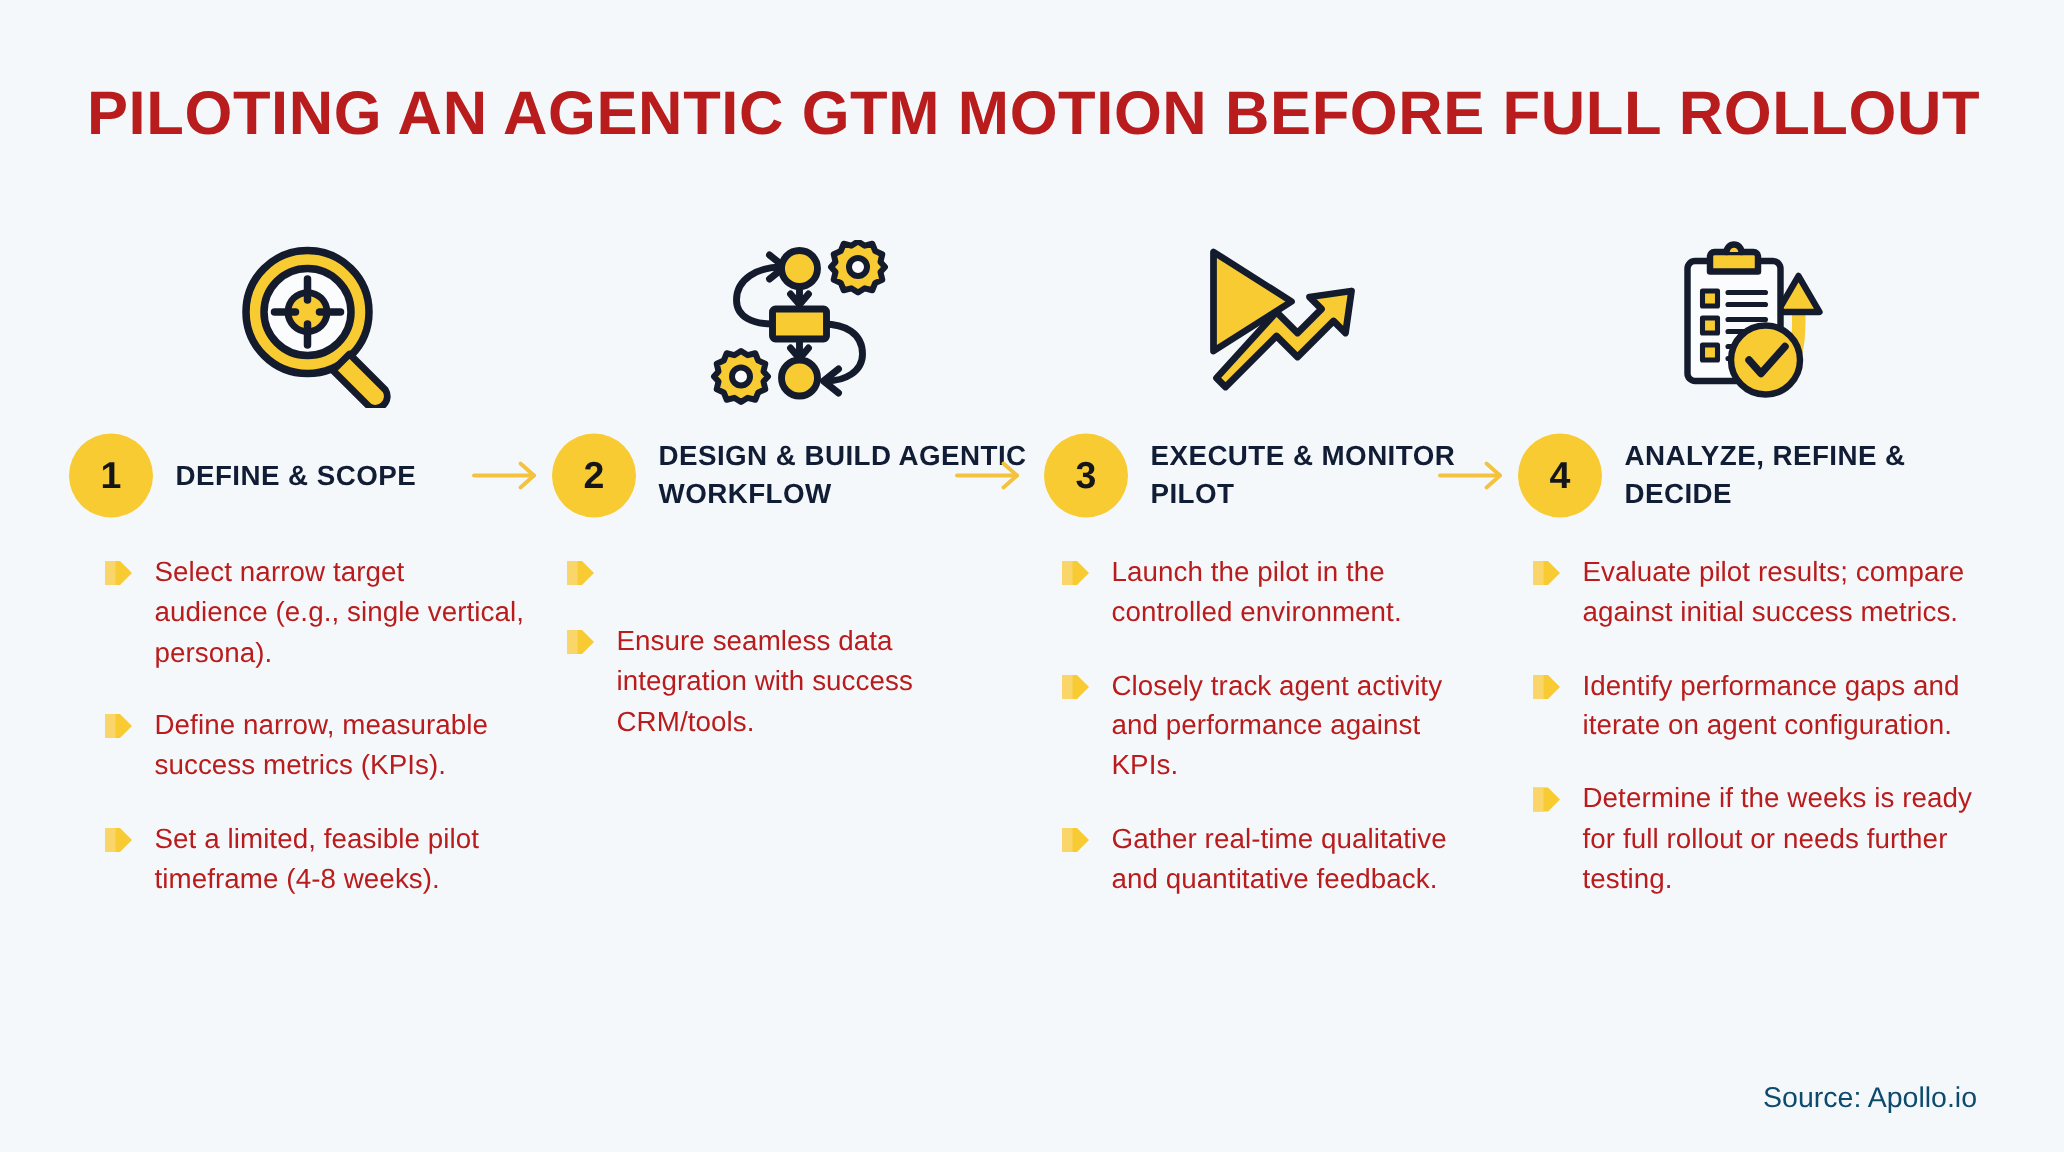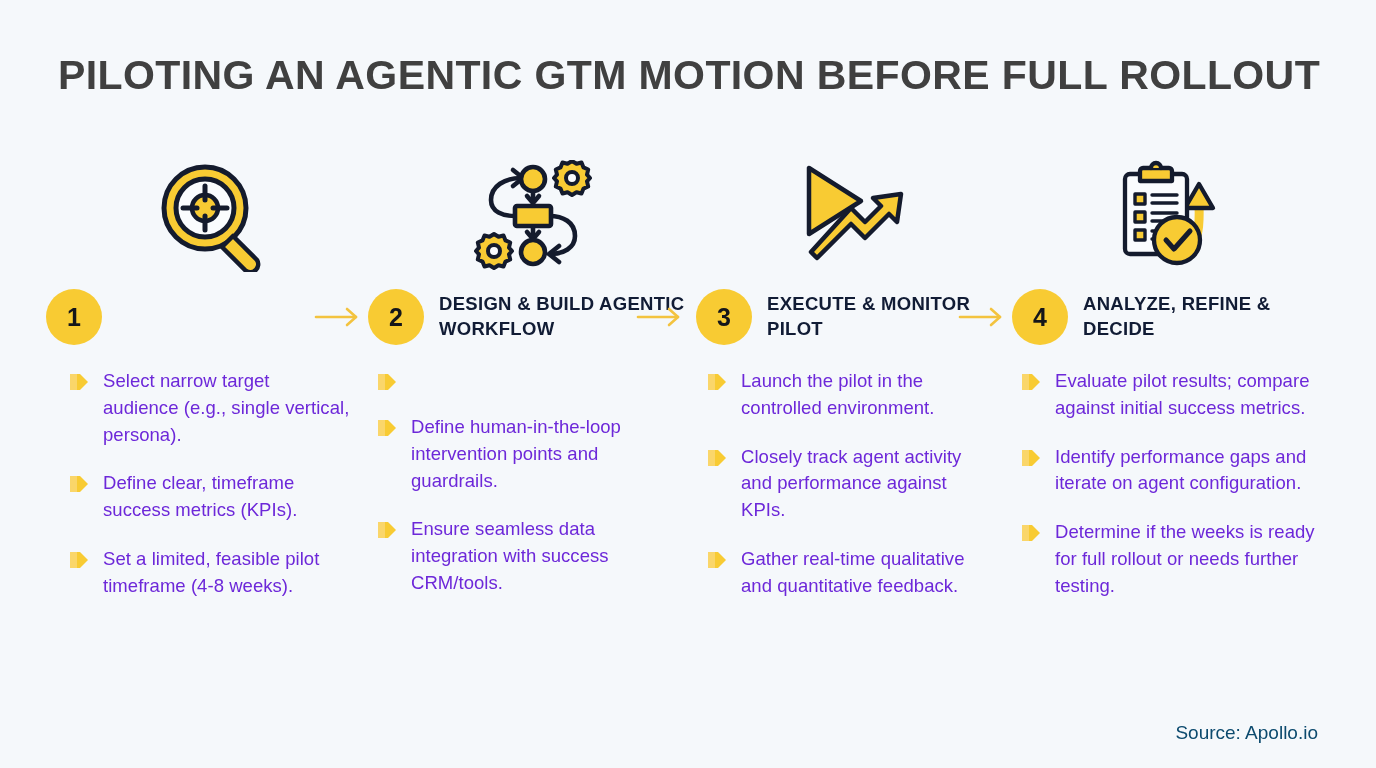--- a/index.html
+++ b/index.html
@@ -25,21 +25,21 @@
   }
 
   
   .title {
     position: absolute;
     left: 58px;
     top: 52px;
     font-size: 41px;
     font-weight: 700;
     letter-spacing: 0.4px;
-    color: #404040;
+    color: #b91c1c;
     white-space: nowrap;
   }
 
   
   .columns {
     position: absolute;
     left: 46px;
     top: 152px;
     width: 1290px;
     display: flex;
@@ -124,21 +124,21 @@
     flex: 0 0 auto;
     width: 22px;
     height: 20px;
     margin-top: 4px;
     margin-right: 13px;
   }
 
   .bullet-text {
     font-size: 18.5px;
     line-height: 1.45;
-    color: #6d28d9;
+    color: #b91c1c;
     letter-spacing: 0.05px;
   }
 
   
   .col-1 .bullets { padding-left: 22px; }
   .col-2 .bullets { padding-left: 8px; }
   .col-3 .bullets { padding-left: 16px; }
   .col-4 .bullets { padding-left: 8px; }
 
   .col-1 .head-row { padding-left: 0px; }
@@ -179,20 +179,21 @@
             <line x1="52" y1="56" x2="52" y2="70"></line>
             <line x1="30" y1="48" x2="44" y2="48"></line>
             <line x1="60" y1="48" x2="74" y2="48"></line>
             <path d="M80 76 L104 100 a8 8 0 0 1 -11 11 L69 87 Z" fill="#F8CB33" stroke="#141B2D" stroke-width="4.5"></path>
           </g>
         </svg>
       </div>
 
       <div class="head-row">
         <div class="badge">1</div>
+        <div class="head-title">DEFINE &amp; SCOPE</div>
         <svg class="arrow" viewBox="0 0 50 22" aria-hidden="true">
           <g fill="none" stroke="#F3C33F" stroke-width="2.6" stroke-linecap="round" stroke-linejoin="round">
             <line x1="2" y1="11" x2="42" y2="11"></line>
             <polyline points="33,3 42,11 33,19"></polyline>
           </g>
         </svg>
       </div>
 
       <div class="bullets">
         <div class="bullet">
@@ -200,21 +201,21 @@
             <path d="M2 2 H12 L20 10 L12 18 H2 Z" fill="#F8CB33"></path>
             <path d="M2 2 H9 V18 H2 Z" fill="#FAD66A"></path>
           </svg>
           <span class="bullet-text">Select narrow target audience (e.g., single vertical, persona).</span>
         </div>
         <div class="bullet">
           <svg class="flag" viewBox="0 0 22 20" aria-hidden="true">
             <path d="M2 2 H12 L20 10 L12 18 H2 Z" fill="#F8CB33"></path>
             <path d="M2 2 H9 V18 H2 Z" fill="#FAD66A"></path>
           </svg>
-          <span class="bullet-text">Define clear, timeframe success metrics (KPIs).</span>
+          <span class="bullet-text">Define narrow, measurable success metrics (KPIs).</span>
         </div>
         <div class="bullet">
           <svg class="flag" viewBox="0 0 22 20" aria-hidden="true">
             <path d="M2 2 H12 L20 10 L12 18 H2 Z" fill="#F8CB33"></path>
             <path d="M2 2 H9 V18 H2 Z" fill="#FAD66A"></path>
           </svg>
           <span class="bullet-text">Set a limited, feasible pilot timeframe (4-8 weeks).</span>
         </div>
       </div>
     </div>
@@ -266,27 +267,20 @@
           </g>
         </svg>
       </div>
 
       <div class="bullets">
         <div class="bullet">
           <svg class="flag" viewBox="0 0 22 20" aria-hidden="true">
             <path d="M2 2 H12 L20 10 L12 18 H2 Z" fill="#F8CB33"></path>
             <path d="M2 2 H9 V18 H2 Z" fill="#FAD66A"></path>
           </svg>
-        </div>
-        <div class="bullet">
-          <svg class="flag" viewBox="0 0 22 20" aria-hidden="true">
-            <path d="M2 2 H12 L20 10 L12 18 H2 Z" fill="#F8CB33"></path>
-            <path d="M2 2 H9 V18 H2 Z" fill="#FAD66A"></path>
-          </svg>
-          <span class="bullet-text">Define human-in-the-loop intervention points and guardrails.</span>
         </div>
         <div class="bullet">
           <svg class="flag" viewBox="0 0 22 20" aria-hidden="true">
             <path d="M2 2 H12 L20 10 L12 18 H2 Z" fill="#F8CB33"></path>
             <path d="M2 2 H9 V18 H2 Z" fill="#FAD66A"></path>
           </svg>
           <span class="bullet-text">Ensure seamless data integration with success CRM/tools.</span>
         </div>
       </div>
     </div>

